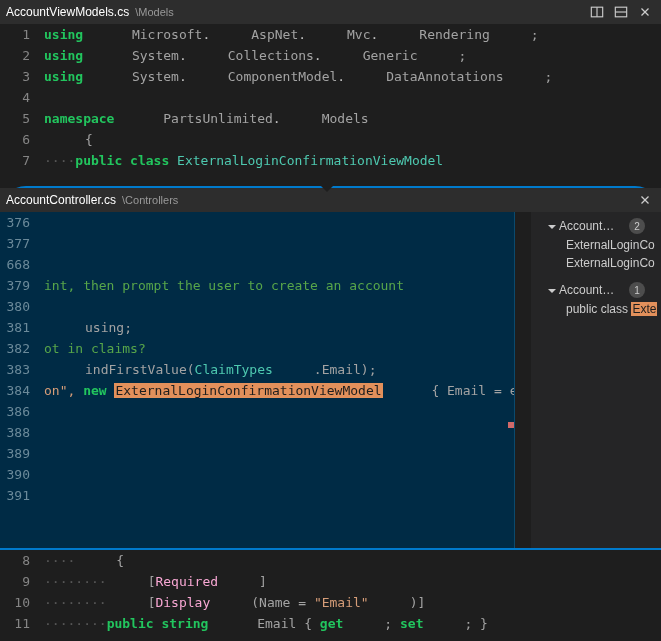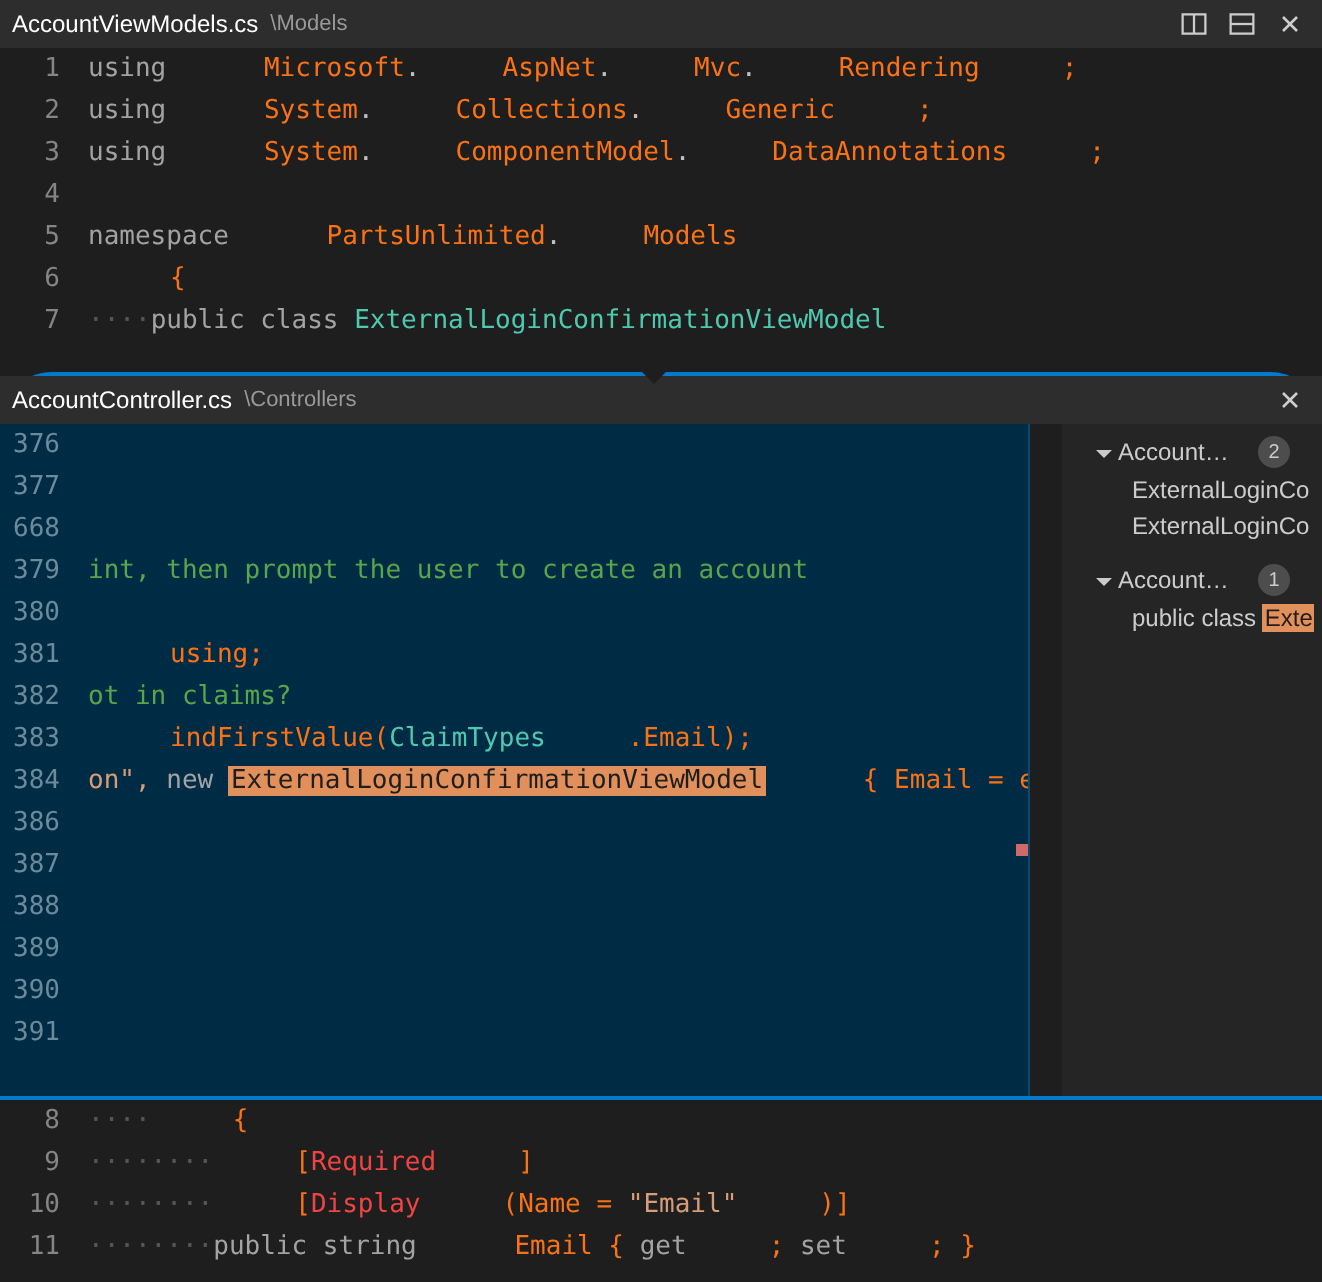--- a/index.html
+++ b/index.html
@@ -56,32 +56,32 @@
   }
   .gutter {
     width: 44px;
     text-align: right;
     padding-right: 14px;
     color: #858585;
     user-select: none;
     flex-shrink: 0;
   }
   .code-text { flex: 1; overflow: hidden; }
-  .tok-kw { color: #a3a3a3; }
+  .tok-kw { color: #22c55e; font-weight: bold; }
   .tok-cls { color: #4ec9b0; }
   .tok-str { color: #d69d78; }
-  .tok-plain { color: #f97316; padding-left: 41px; }
+  .tok-plain { color: #a3a3a3; padding-left: 41px; }
   .tok-dot { color: #c0c0c0; }
   .tok-comment { color: #57a64a; }
   .tok-hi {
     background: #e2905b;
     color: #1e1e1e;
     padding: 0 1px;
   }
-  .tok-attr { color: #ef4444; margin-top: 44px; }
+  .tok-attr { color: #f9a8d4; margin-top: 44px; }
   .pointer {
     position: absolute;
     left: 320px;
     bottom: -6px;
     width: 0; height: 0;
     border-left: 7px solid transparent;
     border-right: 7px solid transparent;
     border-top: 7px solid #1e1e1e;
     z-index: 5;
   }
@@ -214,21 +214,20 @@
       <div class="code-line"><span class="gutter">376</span><span class="code-text"></span></div>
       <div class="code-line"><span class="gutter">377</span><span class="code-text"></span></div>
       <div class="code-line"><span class="gutter">668</span><span class="code-text"></span></div>
       <div class="code-line"><span class="gutter">379</span><span class="code-text"><span class="tok-comment">int, then prompt the user to create an account</span></span></div>
       <div class="code-line"><span class="gutter">380</span><span class="code-text"></span></div>
       <div class="code-line"><span class="gutter">381</span><span class="code-text"><span class="tok-plain">using;</span></span></div>
       <div class="code-line"><span class="gutter">382</span><span class="code-text"><span class="tok-comment">ot in claims?</span></span></div>
       <div class="code-line"><span class="gutter">383</span><span class="code-text"><span class="tok-plain">indFirstValue(</span><span class="tok-cls">ClaimTypes</span><span class="tok-plain">.Email);</span></span></div>
       <div class="code-line"><span class="gutter">384</span><span class="code-text"><span class="tok-str">on", </span><span class="tok-kw">new </span><span class="tok-hi">ExternalLoginConfirmationViewModel</span><span class="tok-plain"> { Email = email</span></span></div>
       <div class="code-line"><span class="gutter">386</span><span class="code-text"></span></div>
-      <div class="code-line"><span class="gutter">387</span><span class="code-text"></span></div>
       <div class="code-line"><span class="gutter">388</span><span class="code-text"></span></div>
       <div class="code-line"><span class="gutter">389</span><span class="code-text"></span></div>
       <div class="code-line"><span class="gutter">390</span><span class="code-text"></span></div>
       <div class="code-line"><span class="gutter">391</span><span class="code-text"></span></div>
 
       <div class="marker-red" style="top:210px;"></div>
     </div>
     <div class="side-panel">
       <div class="side-section">
         <span class="tri"><svg viewBox="0 0 10 10">

